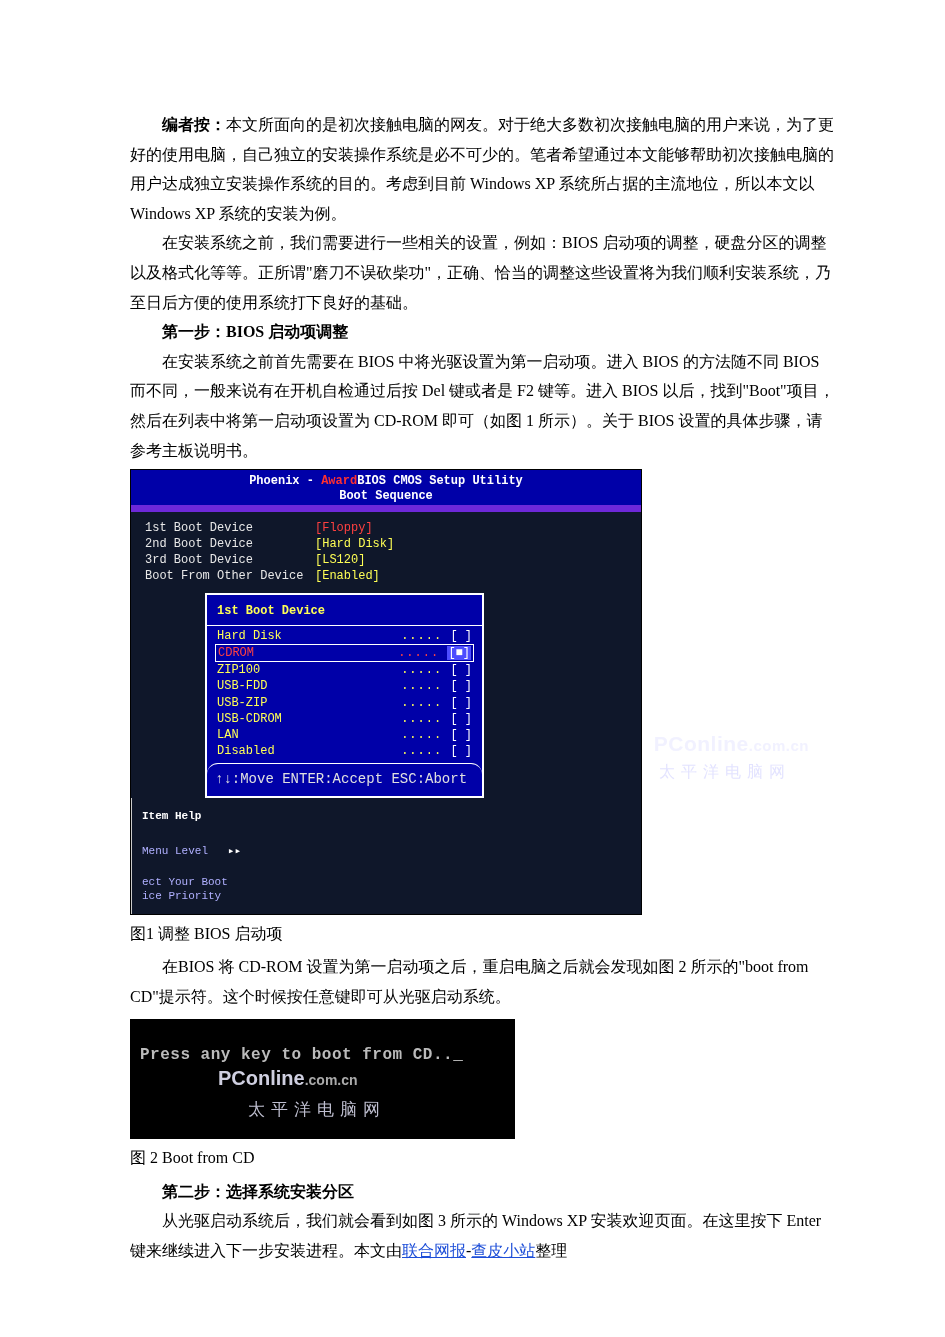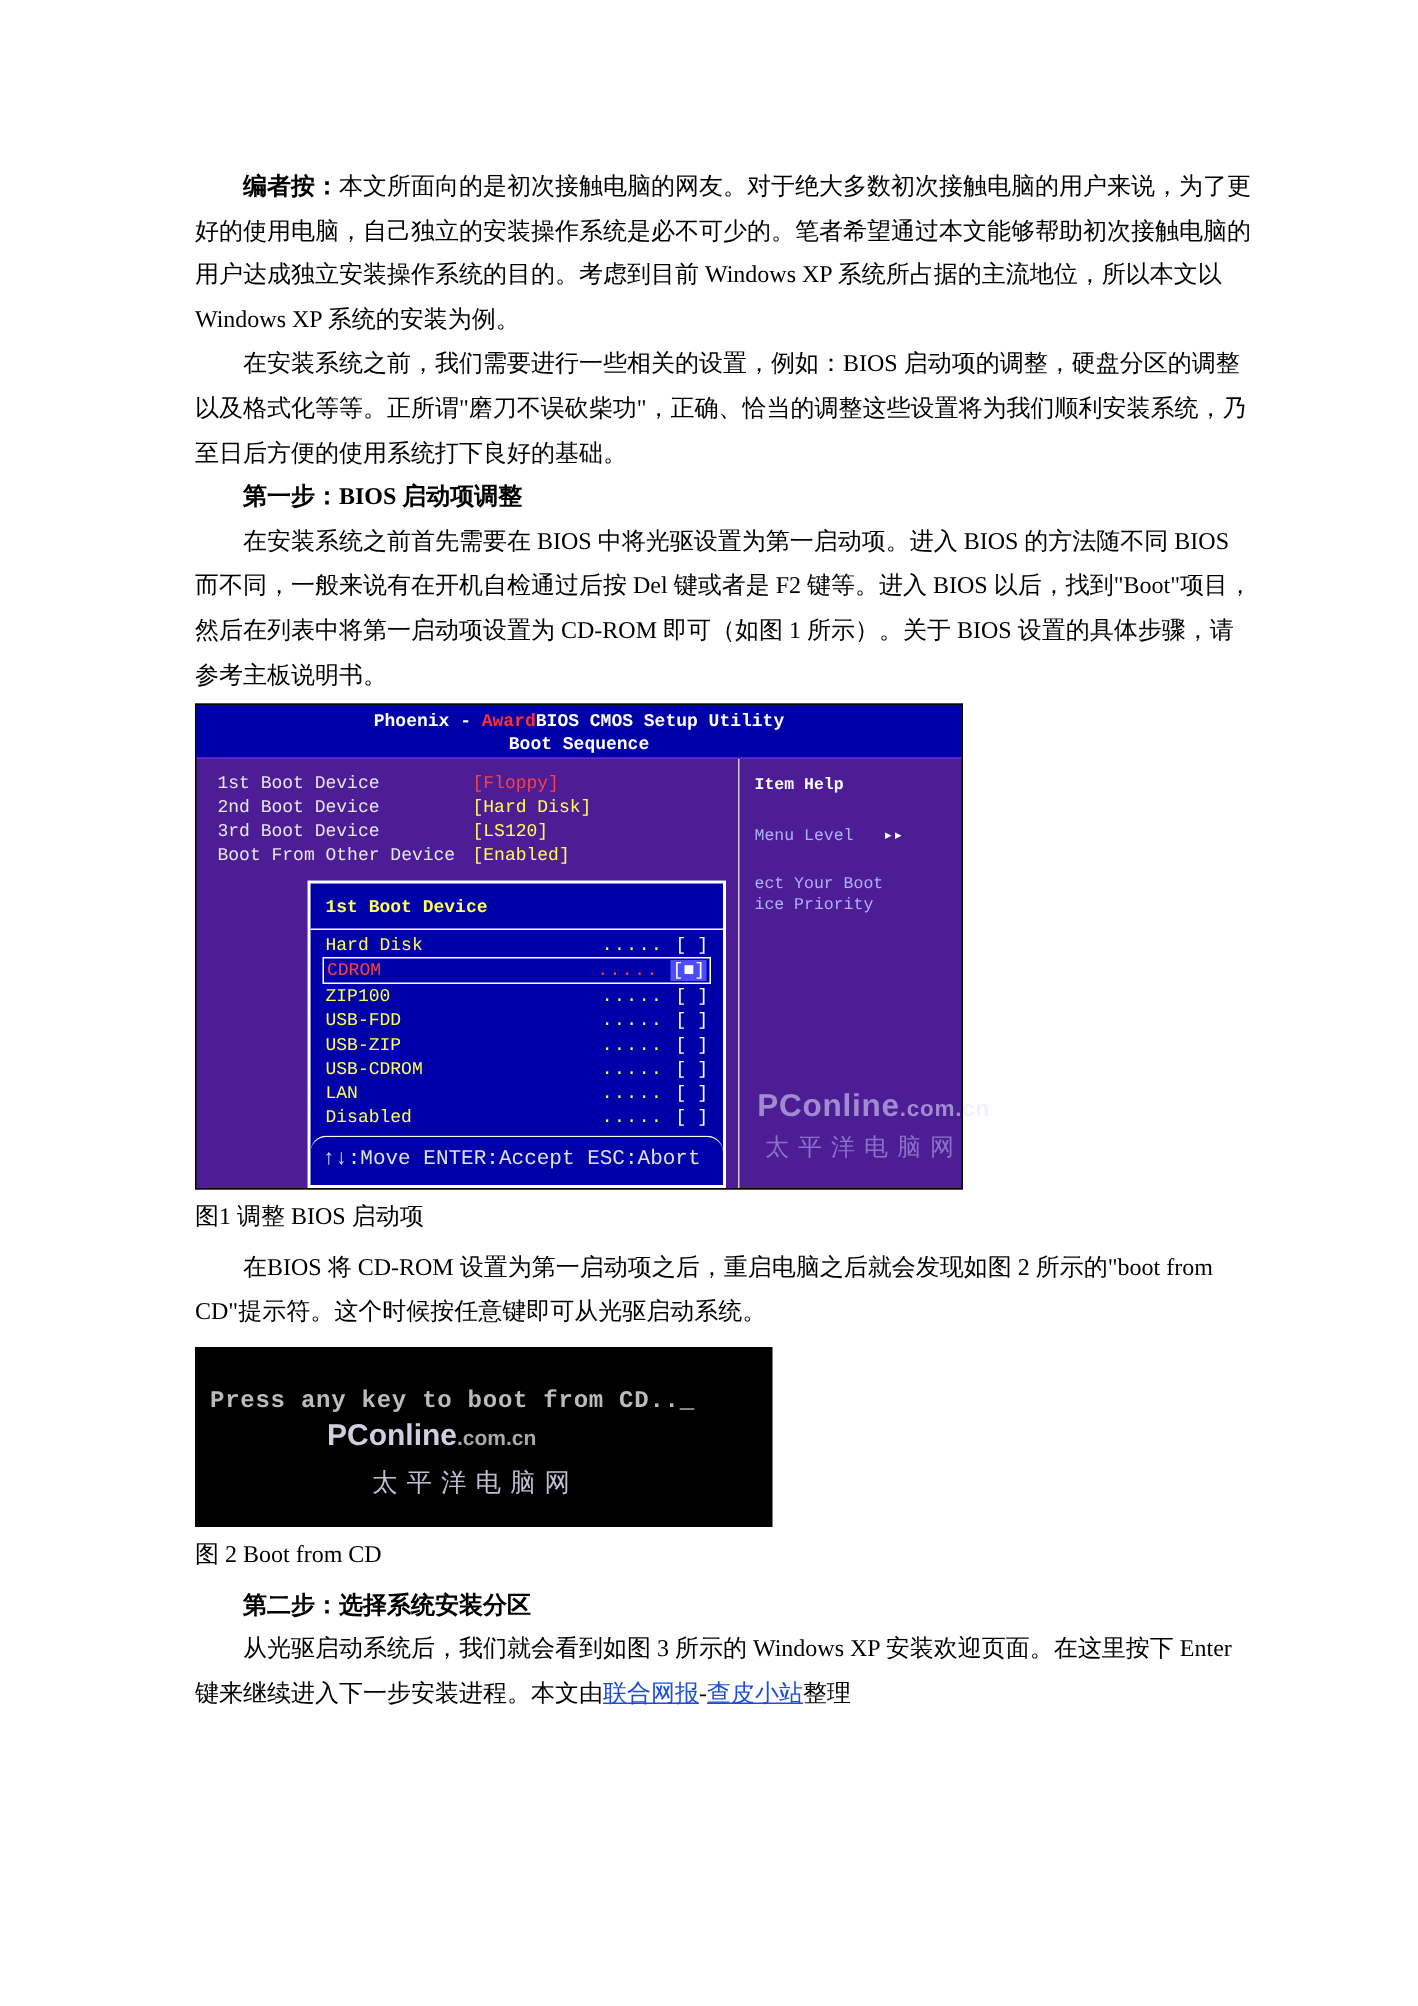--- a/index.html
+++ b/index.html
@@ -23,42 +23,42 @@
     }
     .no-indent { text-indent: 0; }
     .bold { font-weight: bold; }
     .section-title { font-weight: bold; text-indent: 2em; }
     .caption { text-indent: 0; margin: 4px 0 4px 0; }
     a { color: #1d4ed8; text-decoration: underline; }
 
     
     .bios-shot {
       width: 510px;
-      background: #4c1d95;
+      background: #0f172a;
       font-family: "Courier New", monospace;
       font-size: 12px;
       color: #e0e0e0;
       position: relative;
       margin-top: 4px;
       border: 1px solid #000;
     }
     .bios-header {
       background: #0000a8;
       color: #fff;
       text-align: center;
       padding: 4px 0 2px;
       font-weight: bold;
       font-size: 12px;
       line-height: 1.2;
     }
     .bios-red { color: #ff3030; }
     .bios-body {
       display: flex;
-      flex-direction: row;
-      border-top: 1px solid #6d28d9;
+      flex-direction: column;
+      border-top: 7px solid #6d28d9;
     }
     .bios-left {
       flex: 1;
       padding: 8px 8px 0 14px;
       position: relative;
     }
     .bios-right {
       width: 160px;
       border-left: 1px solid #ccc;
       padding: 8px 6px 10px 10px;

